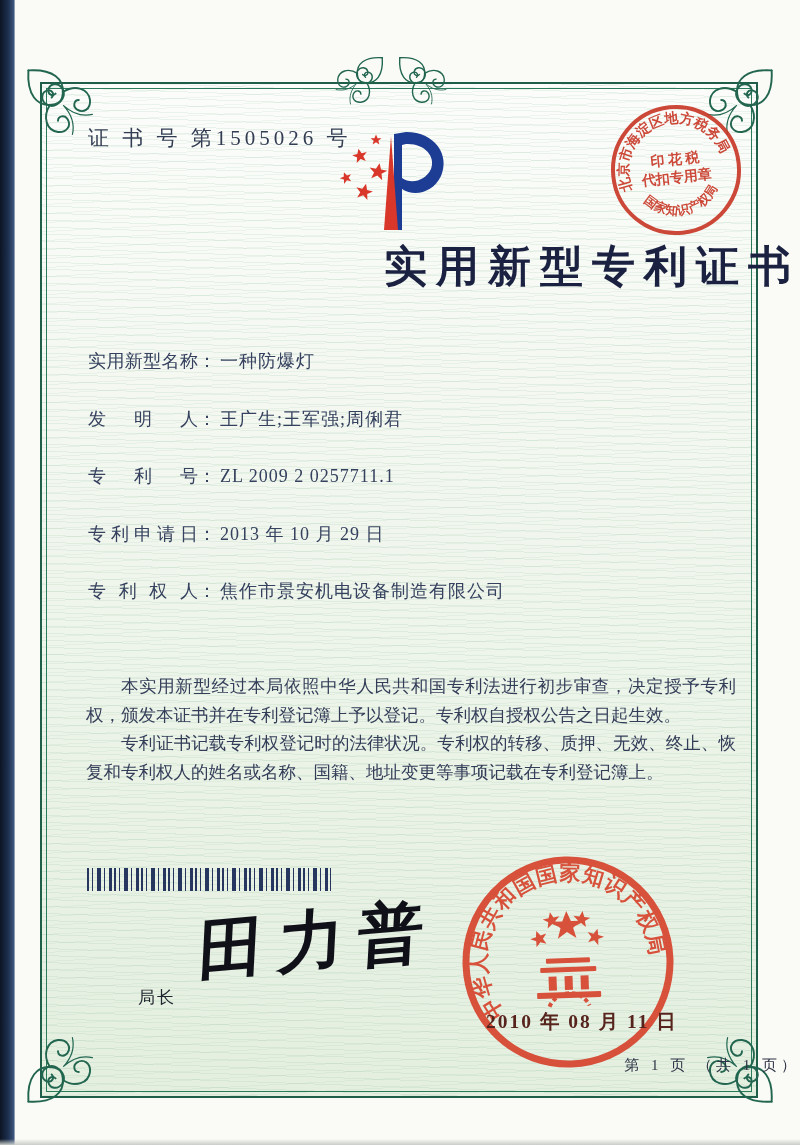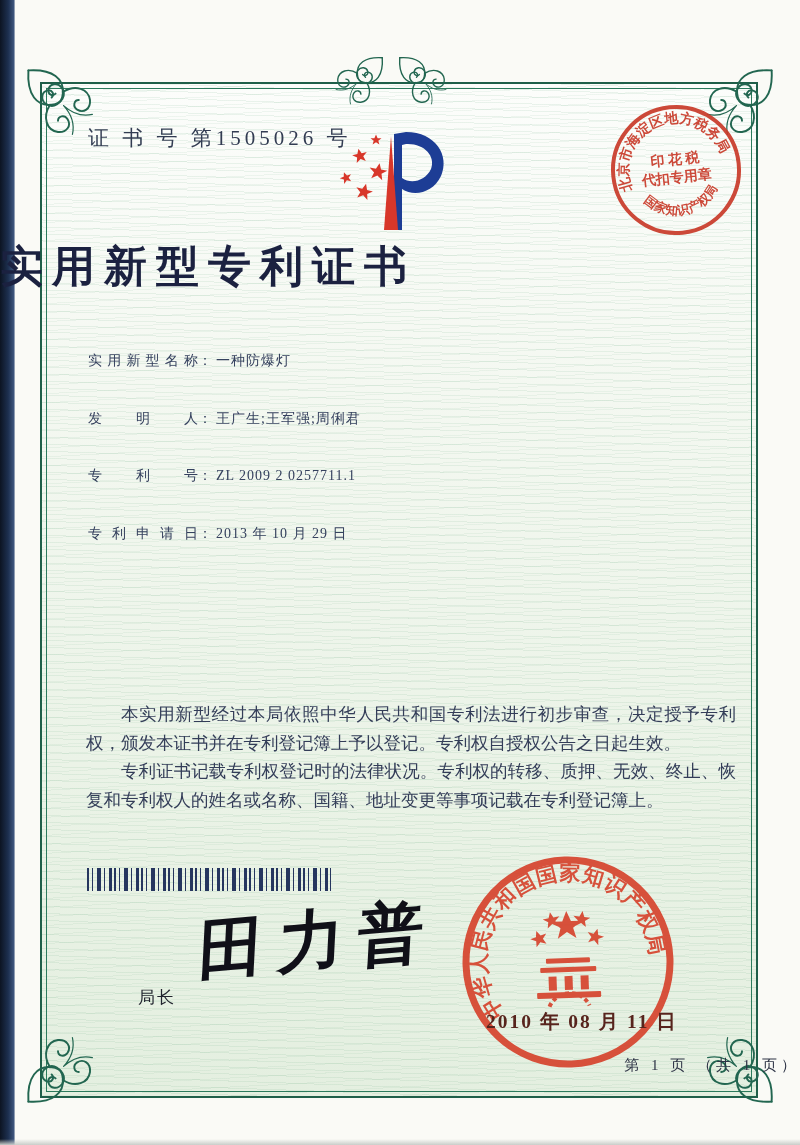--- a/index.html
+++ b/index.html
@@ -41,34 +41,34 @@
   .orn-tc-r{left:392px;top:56px;width:64px;height:52px;}
 
   .cert-no{
     position:absolute;left:88px;top:124px;
     font-size:21px;color:#323c52;letter-spacing:4px;
   }
   
   .logo{position:absolute;left:324px;top:126px;width:150px;height:116px;}
   
   .title{
-    position:absolute;left:0;top:238px;width:800px;text-align:left;
+    position:absolute;left:0;top:238px;width:800px;text-align:right;
     font-size:43px;font-weight:bold;color:#1b2140;letter-spacing:9px;
   }
   
   .tax-stamp{position:absolute;left:608px;top:102px;width:136px;height:136px;transform:rotate(-6deg);opacity:.92;}
   
   .fields{position:absolute;left:88px;top:349px;width:620px;}
-  .field-row{font-size:14px;color:#35415e;margin-bottom:33.5px;white-space:nowrap;line-height:24px;}
+  .field-row{font-size:18px;color:#35415e;margin-bottom:33.5px;white-space:nowrap;line-height:24px;}
   .flabel{display:inline-block;width:110px;text-align:justify;text-align-last:justify;vertical-align:bottom;}
   .fcolon{display:inline-block;margin-right:4px;}
   .fvalue{letter-spacing:1px;}
   
   .body-text{
-    position:absolute;left:86px;top:700px;width:650px;
+    position:absolute;left:86px;top:672px;width:650px;
     font-size:17.5px;line-height:28.5px;color:#333d58;text-align:justify;
   }
   .body-text p{margin:0;text-indent:2em;}
   
   .barcode{
     position:absolute;left:87px;top:868px;width:244px;height:23px;
     background:repeating-linear-gradient(90deg,
       #26365f 0 2px,transparent 2px 5px,
       #26365f 5px 6px,transparent 6px 10px,
       #26365f 10px 14px,transparent 14px 17px,
@@ -176,20 +176,23 @@
     <span class="flabel">实用新型名称</span><span class="fcolon">：</span><span class="fvalue">一种防爆灯</span>
   </div>
   <div class="field-row">
     <span class="flabel">发明人</span><span class="fcolon">：</span><span class="fvalue">王广生;王军强;周俐君</span>
   </div>
   <div class="field-row">
     <span class="flabel">专利号</span><span class="fcolon">：</span><span class="fvalue">ZL 2009 2 0257711.1</span>
   </div>
   <div class="field-row">
     <span class="flabel">专利申请日</span><span class="fcolon">：</span><span class="fvalue">2013 年 10 月 29 日</span>
+  </div>
+  <div class="field-row">
+    <span class="flabel">专利权人</span><span class="fcolon">：</span><span class="fvalue">焦作市景安机电设备制造有限公司</span>
   </div>
 </div>
 
 <div class="body-text">
   <p>本实用新型经过本局依照中华人民共和国专利法进行初步审查，决定授予专利权，颁发本证书并在专利登记簿上予以登记。专利权自授权公告之日起生效。</p>
   <p>专利证书记载专利权登记时的法律状况。专利权的转移、质押、无效、终止、恢复和专利权人的姓名或名称、国籍、地址变更等事项记载在专利登记簿上。</p>
 </div>
 
 <div class="barcode"></div>
 

